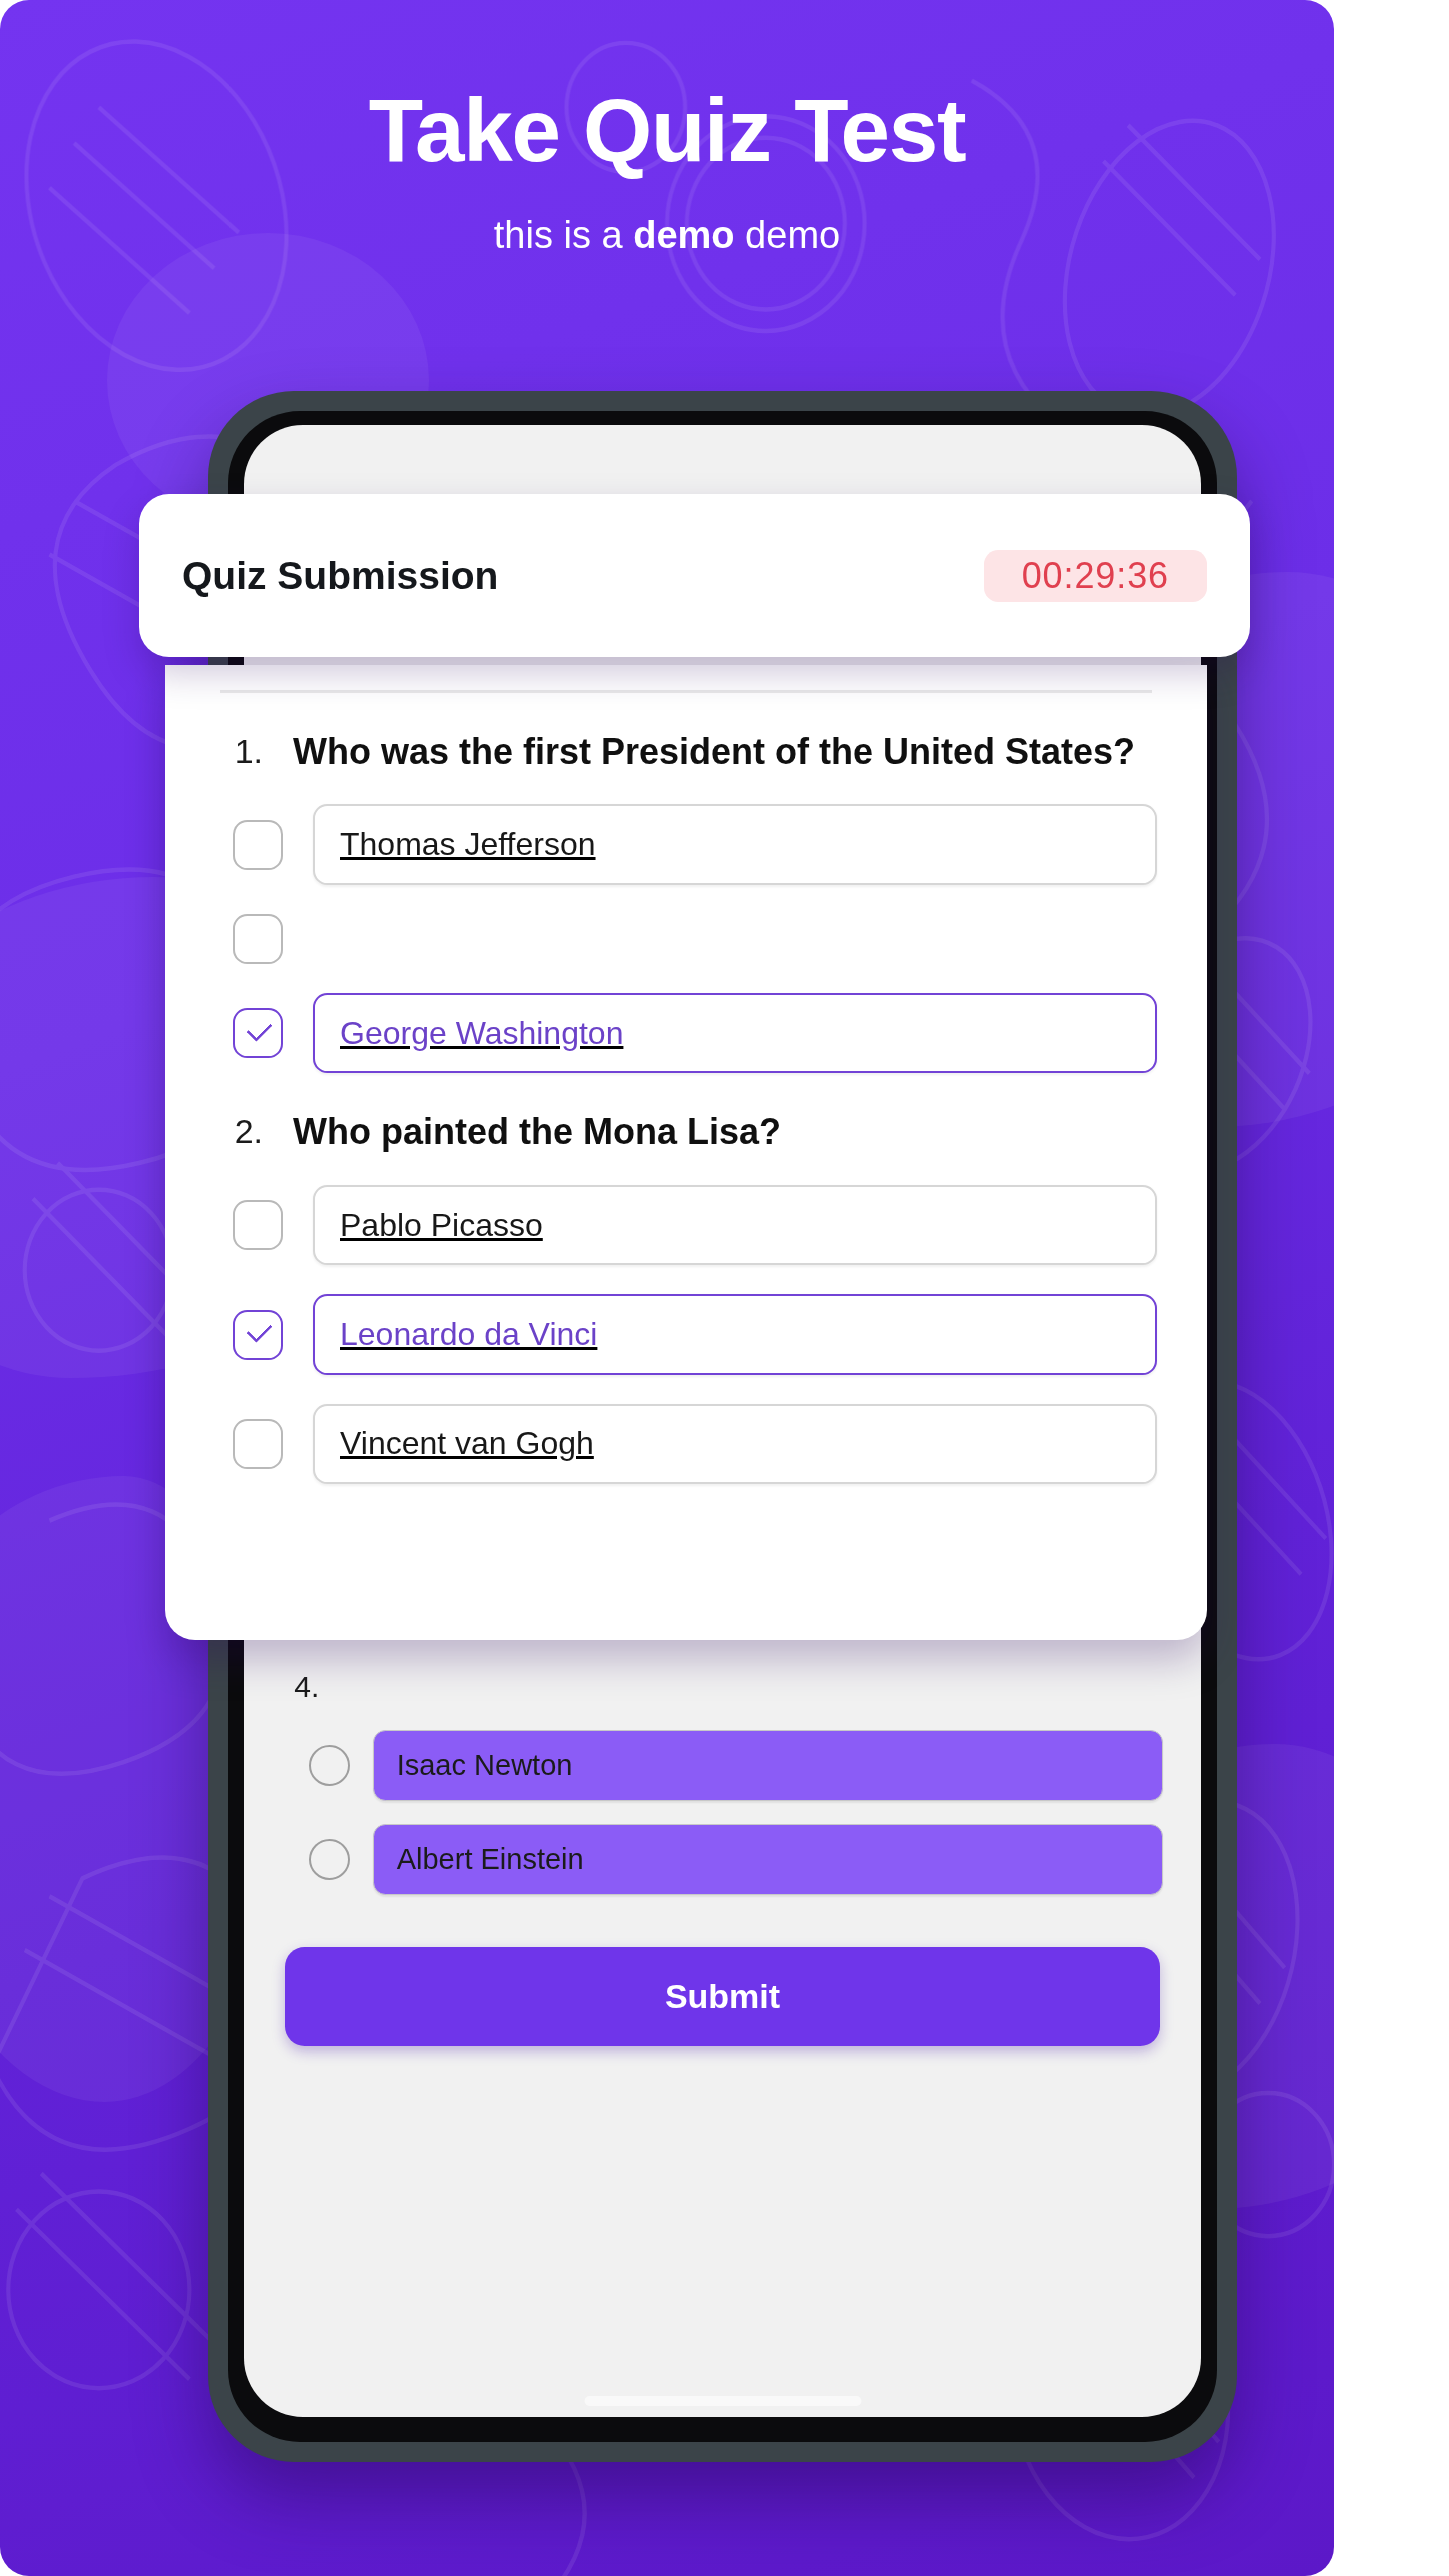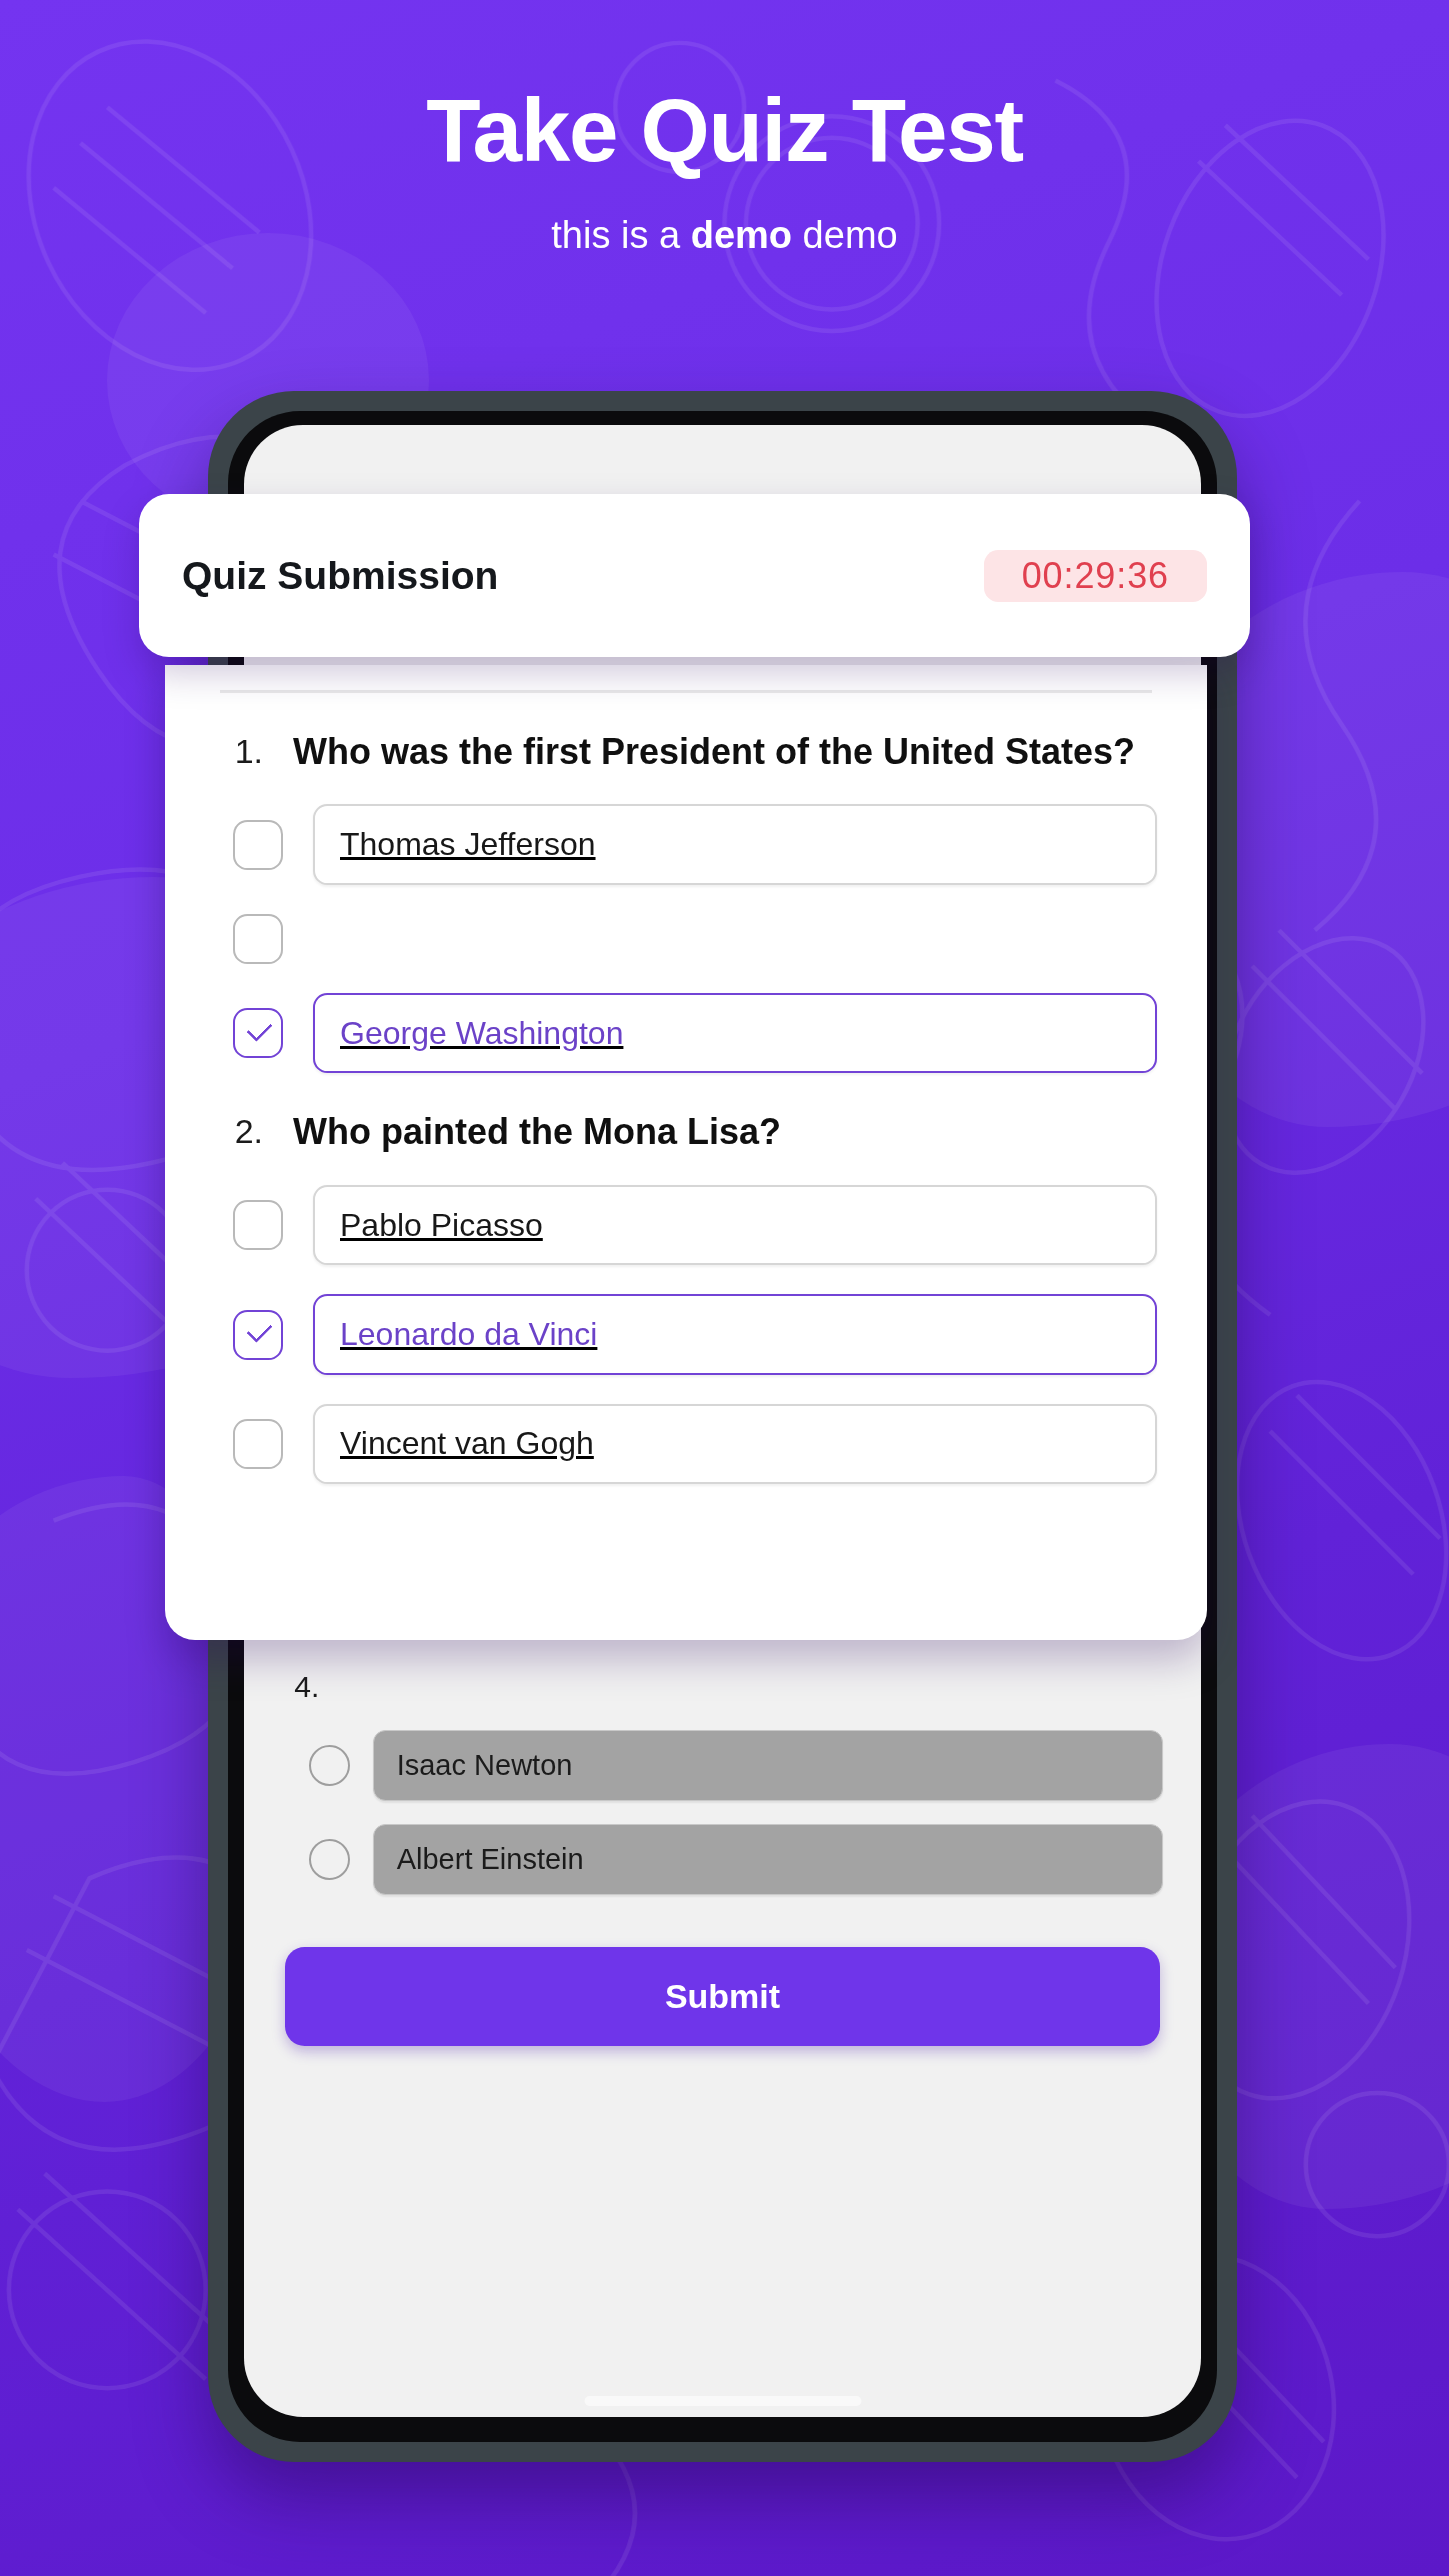--- a/index.html
+++ b/index.html
@@ -6,24 +6,25 @@
 
   html, body {
     width: 1449px;
     height: 2576px;
     overflow: hidden;
     font-family: "Liberation Sans", sans-serif;
   }
 
   #stage {
     position: relative;
-    width: 1449px;
+    width: 1334px;
     height: 2576px;
     background: linear-gradient(160deg, #7434f0 0%, #6c2ee8 35%, #6122d8 65%, #5c18c8 100%);
     overflow: hidden;
+    border-radius: 29px;
   }
 
   
   .doodles {
     position: absolute;
     inset: 0;
     opacity: .16;
     pointer-events: none;
   }
   .doodles svg { width: 100%; height: 100%; display: block; }
@@ -139,21 +140,21 @@
   .radio {
     flex: 0 0 auto;
     width: 41px; height: 41px;
     border-radius: 50%;
     border: 2.2px solid #9e9e9e;
     background: transparent;
   }
 
   .opt-field {
     flex: 1;
-    background: #a3a3a3;
+    background: #8b5cf6;
     border: 1.8px solid #c8c8c8;
     border-radius: 12.5px;
     padding: 18px 23px;
     font-size: 29px;
     color: #1b1b1b;
     box-shadow: 0 1.8px 1.8px rgba(0,0,0,.07);
   }
 
   .submit-wrap { padding: 0 3.6px; margin-top: 52px; }
   .submit-btn {

